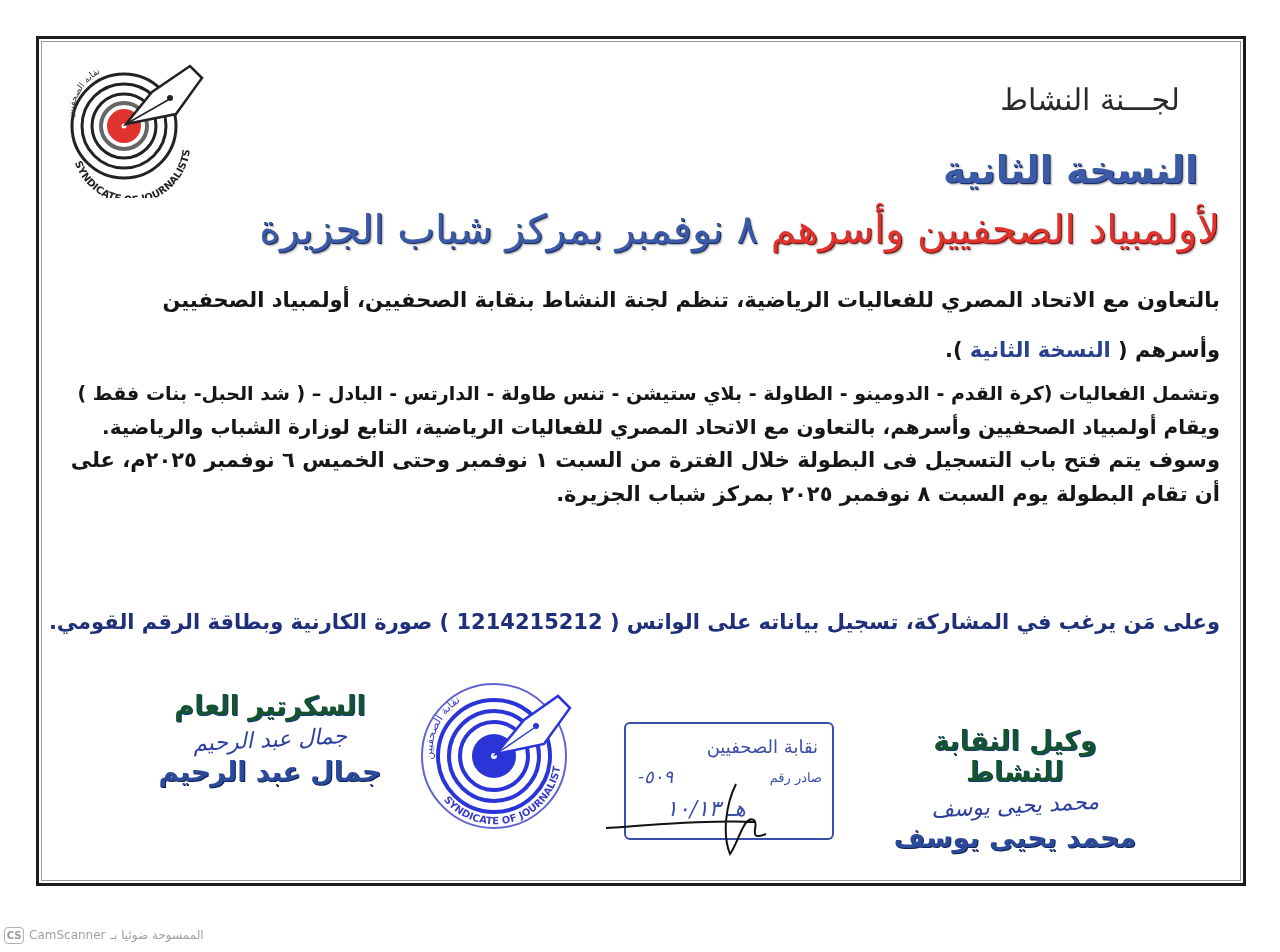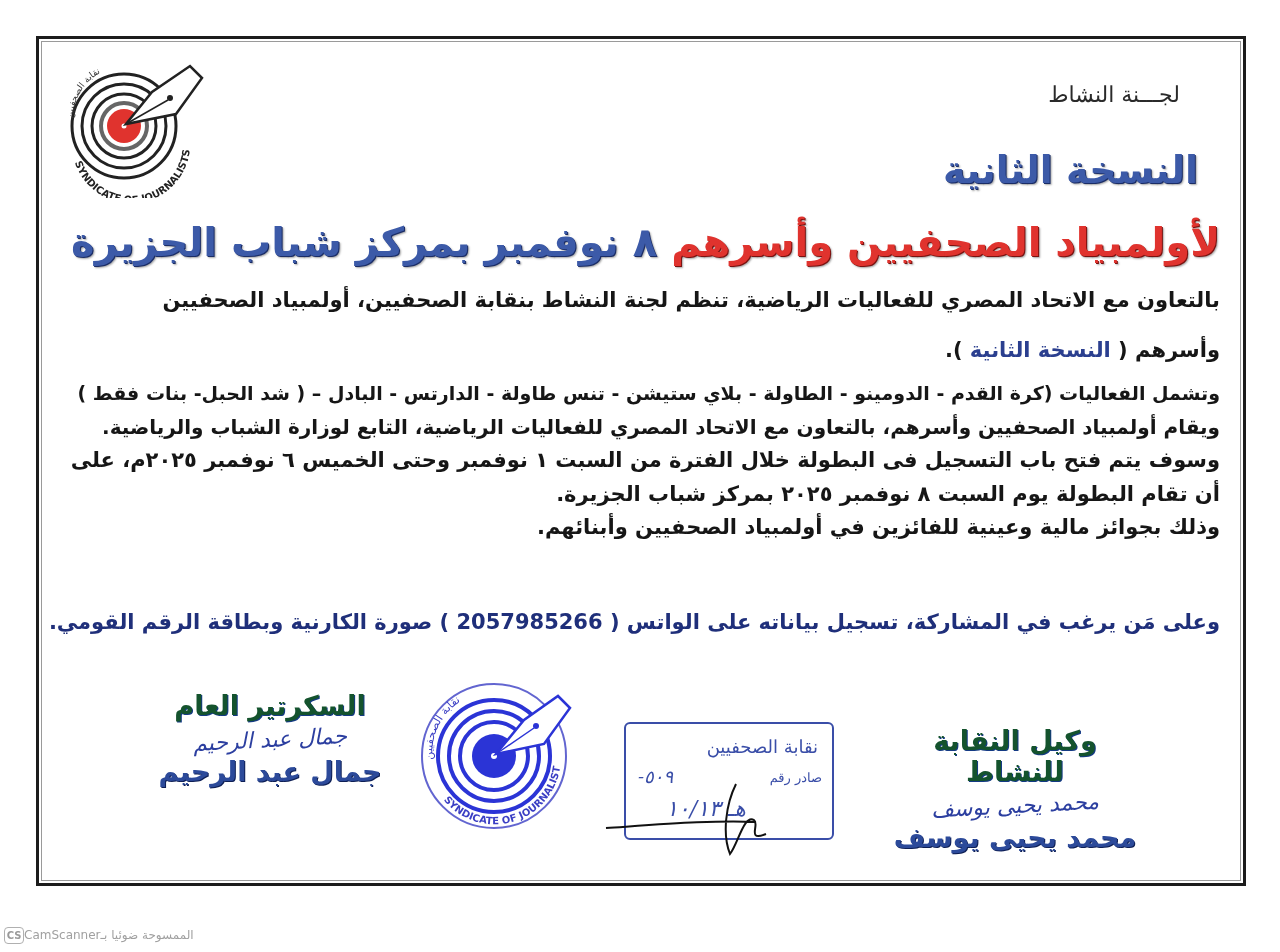--- a/index.html
+++ b/index.html
@@ -10,33 +10,33 @@
       position: absolute; left: 36px; top: 36px; width: 1210px; height: 850px;
       border: 3px solid #1c1c1c;
       box-shadow: inset 0 0 0 2px #ffffff, inset 0 0 0 3px #9a9a9a;
     }
 
     .logo-top { position: absolute; left: 52px; top: 48px; width: 160px; height: 150px; }
     .logo-stamp { position: absolute; left: 412px; top: 668px; width: 170px; height: 170px; }
 
     .committee {
       position: absolute; right: 100px; top: 82px;
-      font-family: "DejaVu Sans", sans-serif; font-size: 22px; font-weight: 300;
+      font-family: "DejaVu Sans", sans-serif; font-size: 30px; font-weight: 300;
       color: #2a2a2a; direction: rtl; letter-spacing: 1px;
     }
     .edition {
       position: absolute; right: 82px; top: 148px;
       font-family: "DejaVu Sans", sans-serif; font-size: 38px; font-weight: bold;
       color: #3c5aa8; direction: rtl;
       text-shadow: 1px 1px 0 #1b2d66, 2px 2px 2px rgba(0,0,0,0.35);
     }
     .headline {
       position: absolute; right: 60px; top: 206px; width: 1100px;
-      font-family: "DejaVu Sans", sans-serif; font-size: 40px; font-weight: bold;
-      direction: rtl; text-align: right; white-space: nowrap; margin-top: 13px;
+      font-family: "DejaVu Sans", sans-serif; font-size: 40px; font-weight: normal;
+      direction: rtl; text-align: right; white-space: nowrap;
     }
     .headline .red { color: #e0332e; text-shadow: 1px 1px 0 #7a1210, 2px 2px 2px rgba(0,0,0,0.35); }
     .headline .blue { color: #3c5aa8; text-shadow: 1px 1px 0 #1b2d66, 2px 2px 2px rgba(0,0,0,0.35); }
 
     .body-text {
       position: absolute; right: 60px; top: 284px; width: 1170px;
       direction: rtl; text-align: right;
       font-family: "DejaVu Sans", sans-serif; font-size: 21px; font-weight: bold;
       color: #161616; line-height: 33.5px;
     }
@@ -72,21 +72,21 @@
     .office-stamp .st-title { position: absolute; right: 14px; top: 12px; font-size: 18px; }
     .office-stamp .st-no { position: absolute; left: 12px; top: 42px; font-size: 18px; font-style: italic; }
     .office-stamp .st-label { position: absolute; right: 10px; top: 46px; font-size: 13px; }
     .office-stamp .st-date { position: absolute; left: 40px; top: 72px; font-size: 22px; font-style: italic; }
     .office-stamp .scribble {
       position: absolute; left: 0; top: 0; width: 210px; height: 140px; overflow: visible;
     }
 
     .watermark {
       position: absolute; left: 4px; top: 924px; height: 22px;
-      display: flex; align-items: center; direction: ltr;
+      display: flex; align-items: center; gap: 5px; direction: ltr;
       font-family: "DejaVu Sans", sans-serif; font-size: 12px; color: #a0a0a0;
     }
     .watermark .cs-badge {
       display: inline-flex; align-items: center; justify-content: center;
       width: 20px; height: 17px; border: 1.5px solid #b0b0b0; border-radius: 4px;
       font-size: 10px; font-weight: bold; color: #9a9a9a;
     }
   </style>
 </head>
 <body>
@@ -121,24 +121,23 @@
   <p>بالتعاون مع الاتحاد المصري للفعاليات الرياضية، تنظم لجنة النشاط بنقابة الصحفيين، أولمبياد الصحفيين</p>
   <p style="margin-bottom:10px;margin-top:16px;">
     <span>وأسرهم (</span>
     <span class="blue">النسخة الثانية</span>
     <span>).</span>
   </p>
   <p style="font-size:19px;">وتشمل الفعاليات (كرة القدم - الدومينو - الطاولة - بلاي ستيشن - تنس طاولة - الدارتس - البادل – ( شد الحبل- بنات فقط )</p>
   <p style="font-size:20px;">ويقام أولمبياد الصحفيين وأسرهم، بالتعاون مع الاتحاد المصري للفعاليات الرياضية، التابع لوزارة الشباب والرياضية.</p>
   <p>وسوف يتم فتح باب التسجيل فى البطولة خلال الفترة من السبت ١ نوفمبر  وحتى الخميس ٦ نوفمبر ٢٠٢٥م، على</p>
   <p>أن تقام البطولة يوم السبت ٨  نوفمبر ٢٠٢٥ بمركز شباب الجزيرة.</p>
-  <p>وذلك بجوائز مالية وعينية للفائزين في أولمبياد الصحفيين وأبنائهم.</p>
 </div>
 
-<div class="contact">وعلى مَن يرغب في المشاركة، تسجيل بياناته على الواتس ( 2057985266 ) صورة الكارنية وبطاقة الرقم القومي.</div>
+<div class="contact">وعلى مَن يرغب في المشاركة، تسجيل بياناته على الواتس ( 1214215212 ) صورة الكارنية وبطاقة الرقم القومي.</div>
 
 <div class="sig sig-left">
   <div class="title">السكرتير العام</div>
   <div class="handwriting">جمال عبد الرحيم</div>
   <div class="name">جمال عبد الرحيم</div>
 </div>
 
 <svg class="logo-stamp" viewBox="0 0 170 170">
   <circle cx="82" cy="88" r="72" fill="none" stroke="#3b3fc4" stroke-width="2" opacity="0.8"></circle>
   <circle cx="82" cy="88" r="56" fill="none" stroke="#2b34d6" stroke-width="4"></circle>

